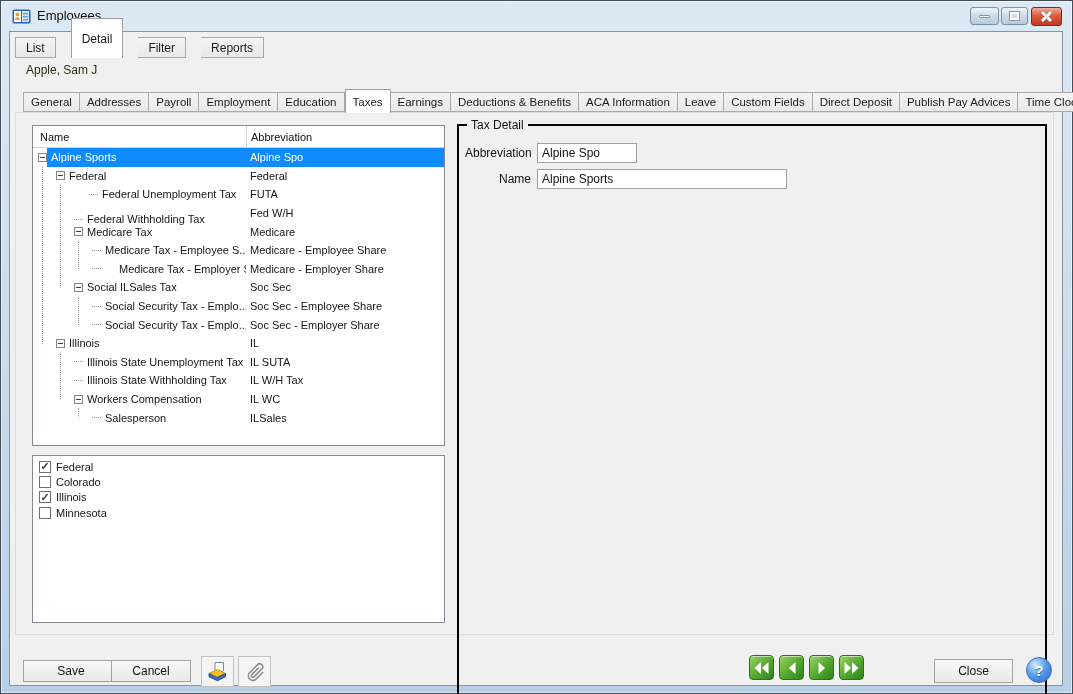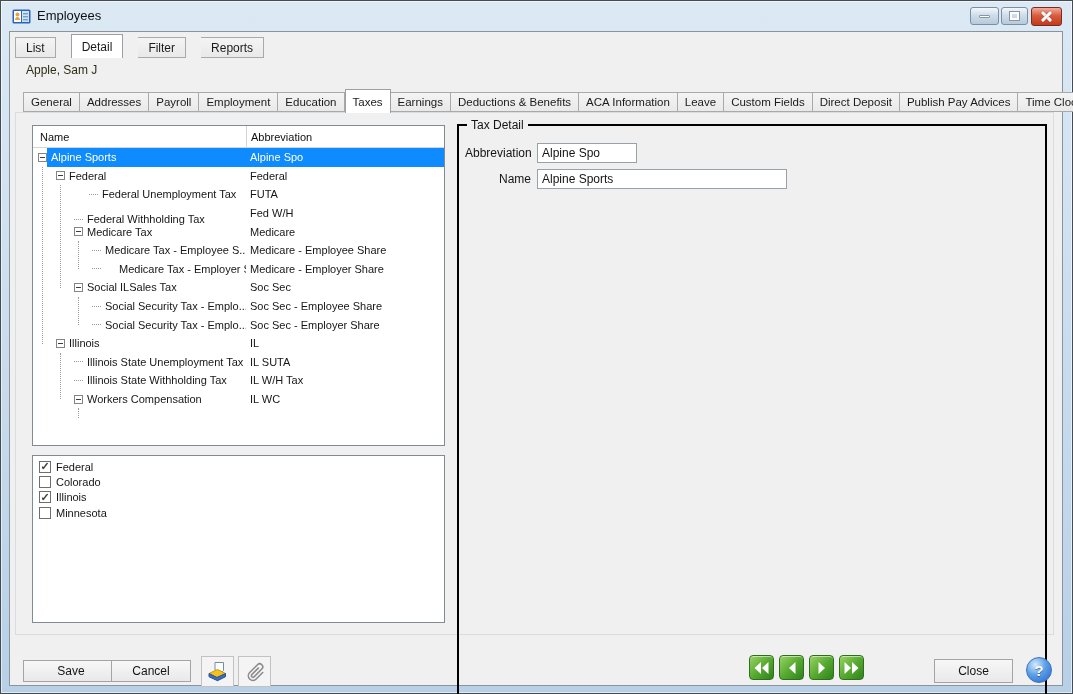--- a/index.html
+++ b/index.html
@@ -34,21 +34,21 @@
 
   
   .client { position:absolute; left:8px; top:30px; width:1054px; height:655px;
             background:#f0f0f0; border:1px solid #8b949c; }
 
   
   .tabs1 { position:absolute; left:5px; top:2px; height:24px; display:flex; align-items:flex-end;gap:15px; }
   .tab1 { height:21px; padding:0 10px; font-size:12px; color:#1b1b1b; display:flex; align-items:center;
           background:linear-gradient(#f4f4f4,#e9e9e9); border:1px solid #a9a9a9; border-left:none; cursor:default; }
   .tab1:first-child { border-left:1px solid #a9a9a9; }
-  .tab1.active { height:24px; background:#fff; border:1px solid #9aa0a6; border-bottom:none; position:relative; z-index:2;align-items:center; }
+  .tab1.active { height:40px; background:#fff; border:1px solid #9aa0a6; border-bottom:none; position:relative; z-index:2;align-items:center; }
 
   .emp-name { position:absolute; left:16px; top:31px; font-size:12px; color:#2d2d16; }
 
   
   .tabs2 { position:absolute; left:13px; top:57px; height:23px; display:flex; align-items:flex-end; z-index:3; white-space:nowrap; }
   .tab2 { height:20px; padding:0 7px; font-size:11.5px; color:#1b1b1b; display:flex; align-items:center;
           background:linear-gradient(#f4f4f4,#e9e9e9); border:1px solid #a9a9a9; border-left:none; cursor:default; }
   .tab2:first-child { border-left:1px solid #a9a9a9; }
   .tab2.active { height:24px; margin-bottom:-1px; background:#fff; border:1px solid #9aa0a6; border-bottom:none; position:relative; z-index:4; }
 
@@ -303,20 +303,27 @@
               </div>
               <div class="c2">IL W/H Tax</div>
             </div>
             <div class="trow">
               <div class="c1" style="padding-left: 41px;">
                 <span class="exp"></span>
                 <span>Workers Compensation</span>
               </div>
               <div class="c2">IL WC</div>
             </div>
+            <div class="trow">
+              <div class="c1" style="padding-left: 59px;">
+                <span class="stub"></span>
+                <span>Salesperson</span>
+              </div>
+              <div class="c2">ILSales</div>
+            </div>
           </div>
 
         <div class="guide" style="left:9px;  top:41px;  height:177px;"></div>
         <div class="guide" style="left:27px; top:59px;  height:103px;"></div>
         <div class="guide" style="left:27px; top:227px; height:46px;"></div>
         <div class="guide" style="left:45px; top:115px; height:28px;"></div>
         <div class="guide" style="left:45px; top:171px; height:28px;"></div>
         <div class="guide" style="left:45px; top:282px; height:10px;"></div>
       </div>
 

